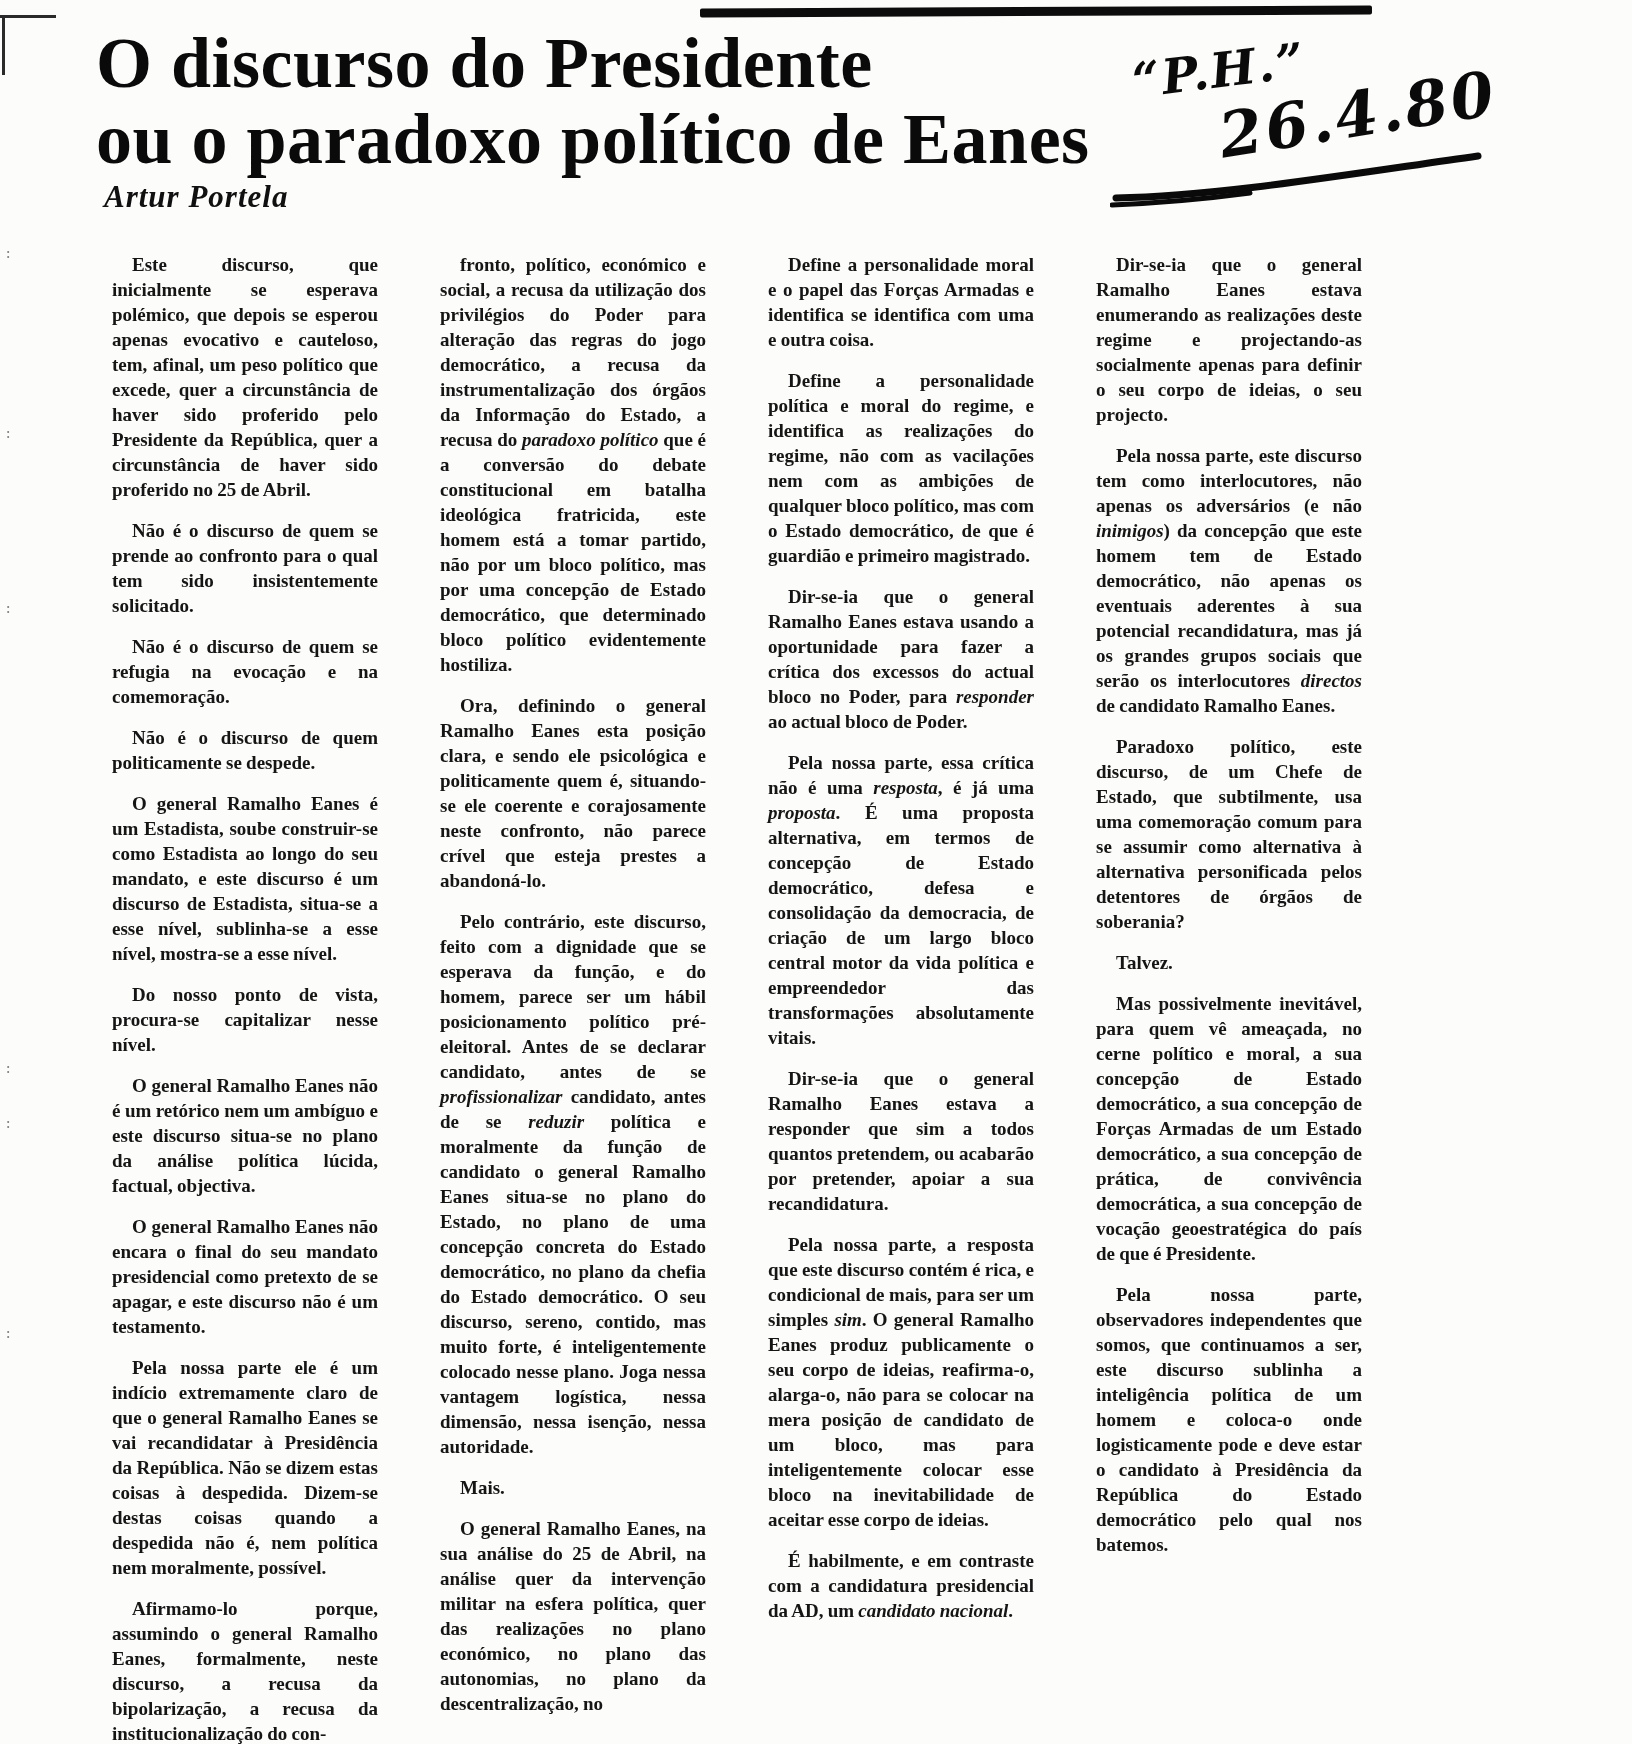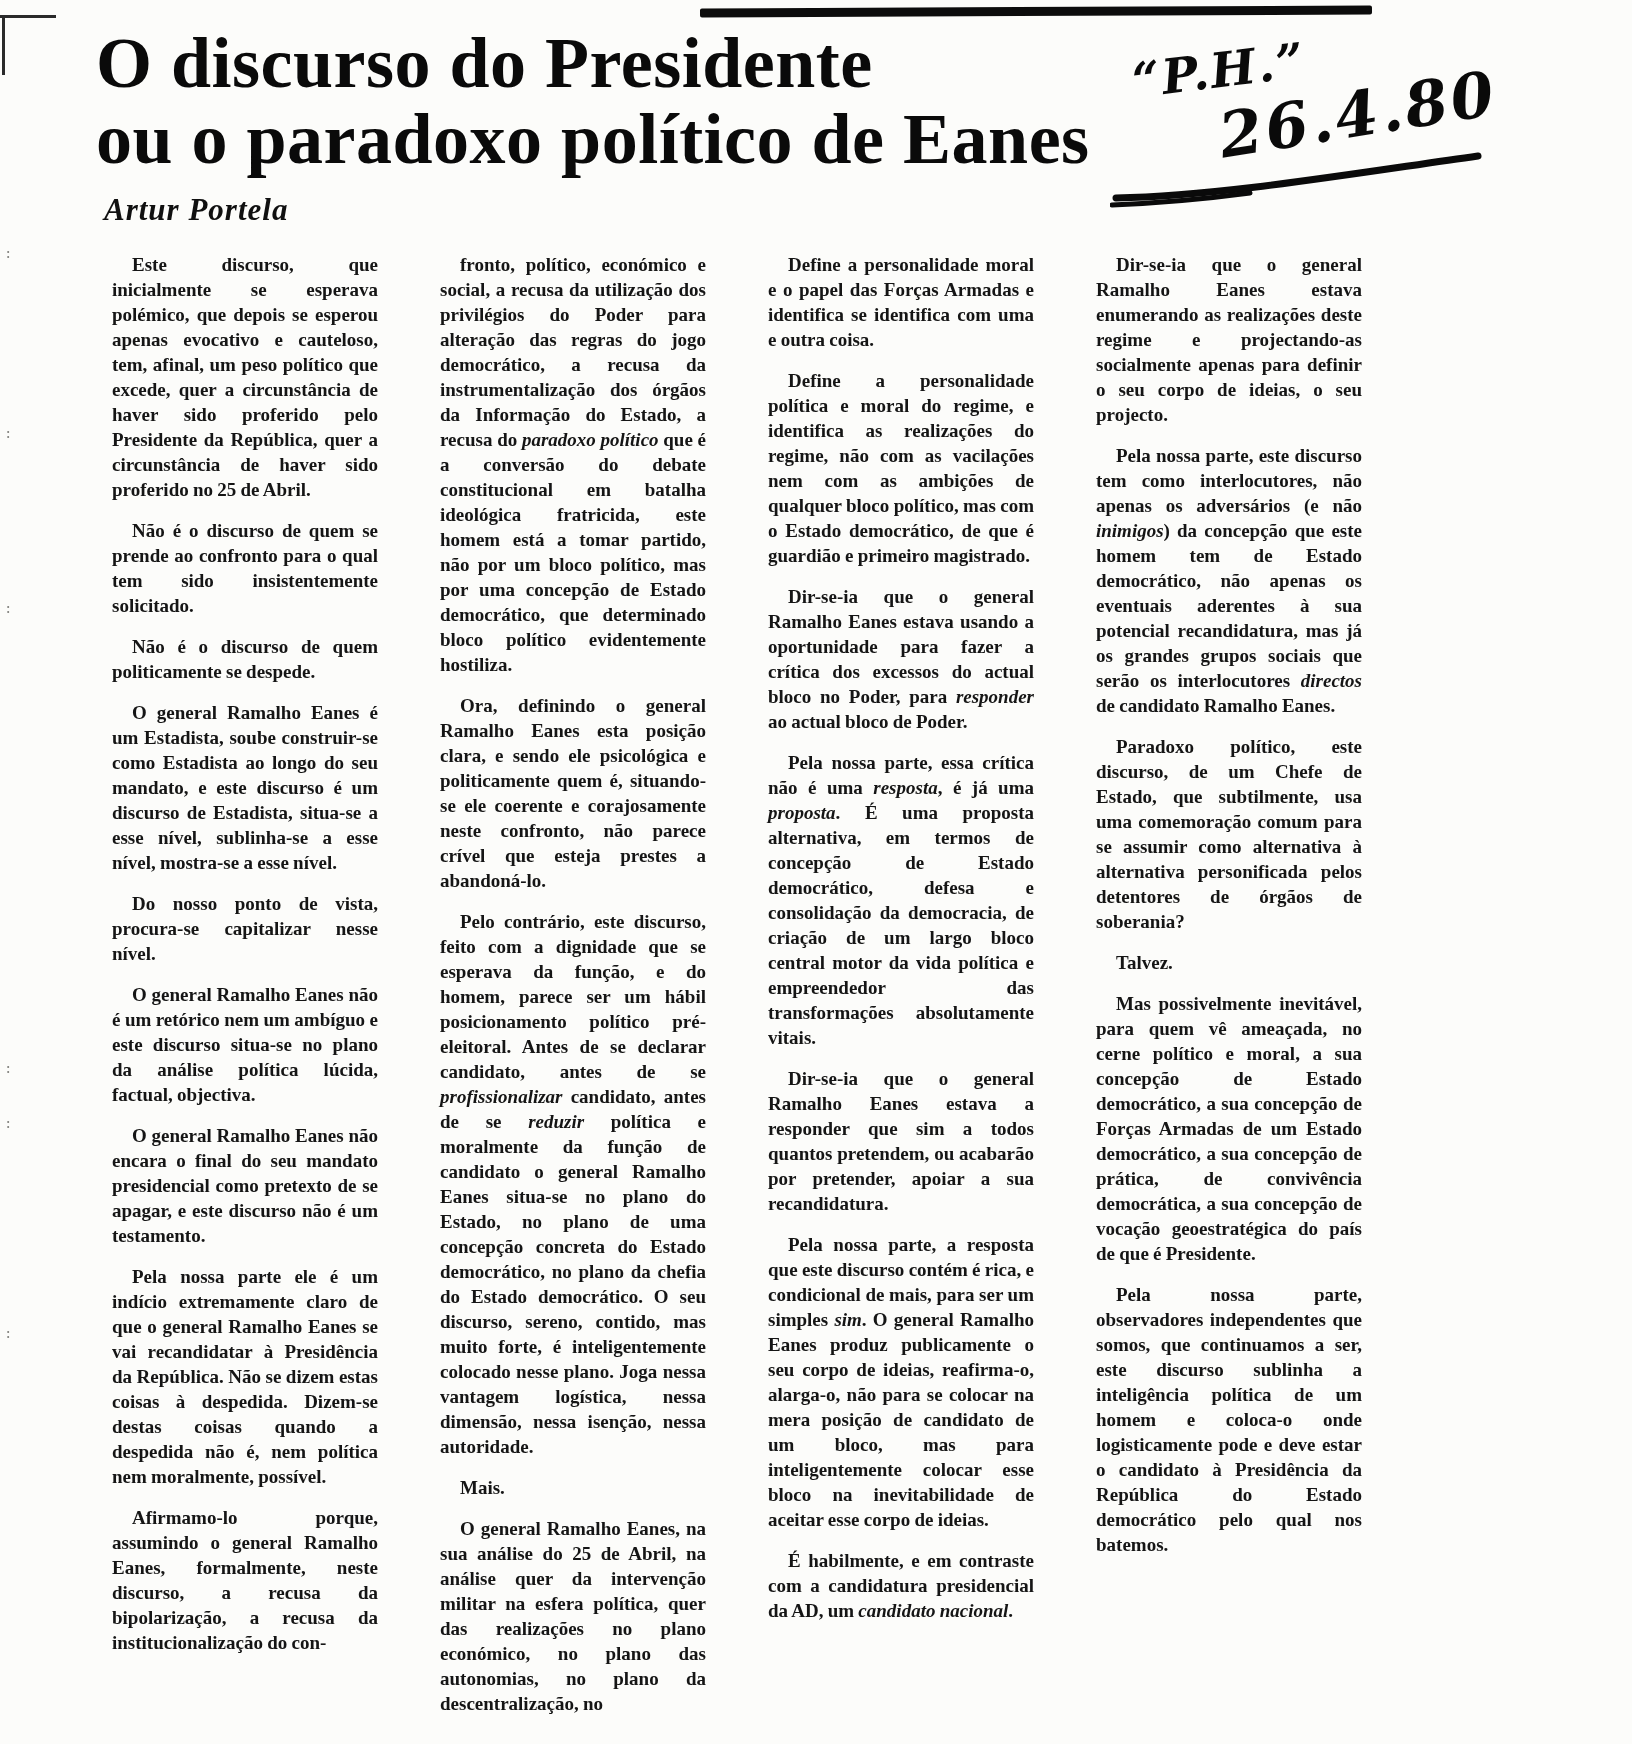--- a/index.html
+++ b/index.html
@@ -59,21 +59,21 @@
     font-weight: bold;
     font-size: 72px;
     line-height: 1.06;
     letter-spacing: 0.5px;
     color: #0a0a0a;
     white-space: nowrap;
   }
   .byline {
     position: absolute;
     left: 104px;
-    top: 192px;
+    top: 179px;
     font-size: 31px;
     font-style: italic;
     font-weight: bold;
     letter-spacing: 1px;
     color: #101010;
   }
   
   .annotation {
     position: absolute;
     left: 1080px;
@@ -165,20 +165,21 @@
       <path d="M2 57 C 50 55, 95 51, 140 45" stroke="#0a0a0a" stroke-width="5" fill="none" stroke-linecap="round"></path>
     </svg>
   </div>
 
   <div class="byline">Artur Portela</div>
 
   <div class="columns" id="columns">
       <div class="col">
         <p>Este discurso, que inicialmente se esperava polémico, que depois se esperou apenas evocativo e cauteloso, tem, afinal, um peso político que excede, quer a circunstância de haver sido proferido pelo Presidente da República, quer a circunstância de haver sido proferido no 25 de Abril.</p>
         <p>Não é o discurso de quem se prende ao confronto para o qual tem sido insistentemente solicitado.</p>
+        <p>Não é o discurso de quem se refugia na evocação e na comemoração.</p>
         <p>Não é o discurso de quem politicamente se despede.</p>
         <p>O general Ramalho Eanes é um Estadista, soube construir-se como Estadista ao longo do seu mandato, e este discurso é um discurso de Estadista, situa-se a esse nível, sublinha-se a esse nível, mostra-se a esse nível.</p>
         <p>Do nosso ponto de vista, procura-se capitalizar nesse nível.</p>
         <p>O general Ramalho Eanes não é um retórico nem um ambíguo e este discurso situa-se no plano da análise política lúcida, factual, objectiva.</p>
         <p>O general Ramalho Eanes não encara o final do seu mandato presidencial como pretexto de se apagar, e este discurso não é um testamento.</p>
         <p>Pela nossa parte ele é um indício extremamente claro de que o general Ramalho Eanes se vai recandidatar à Presidência da República. Não se dizem estas coisas à despedida. Dizem-se destas coisas quando a despedida não é, nem política nem moralmente, possível.</p>
         <p>Afirmamo-lo porque, assumindo o general Ramalho Eanes, formalmente, neste discurso, a recusa da bipolarização, a recusa da institucionalização do con-</p>
       </div>
       <div class="col">
         <p>fronto, político, económico e social, a recusa da utilização dos privilégios do Poder para alteração das regras do jogo democrático, a recusa da instrumentalização dos órgãos da Informação do Estado, a recusa do <i>paradoxo político</i> que é a conversão do debate constitucional em batalha ideológica fratricida, este homem está a tomar partido, não por um bloco político, mas por uma concepção de Estado democrático, que determinado bloco político evidentemente hostiliza.</p>

